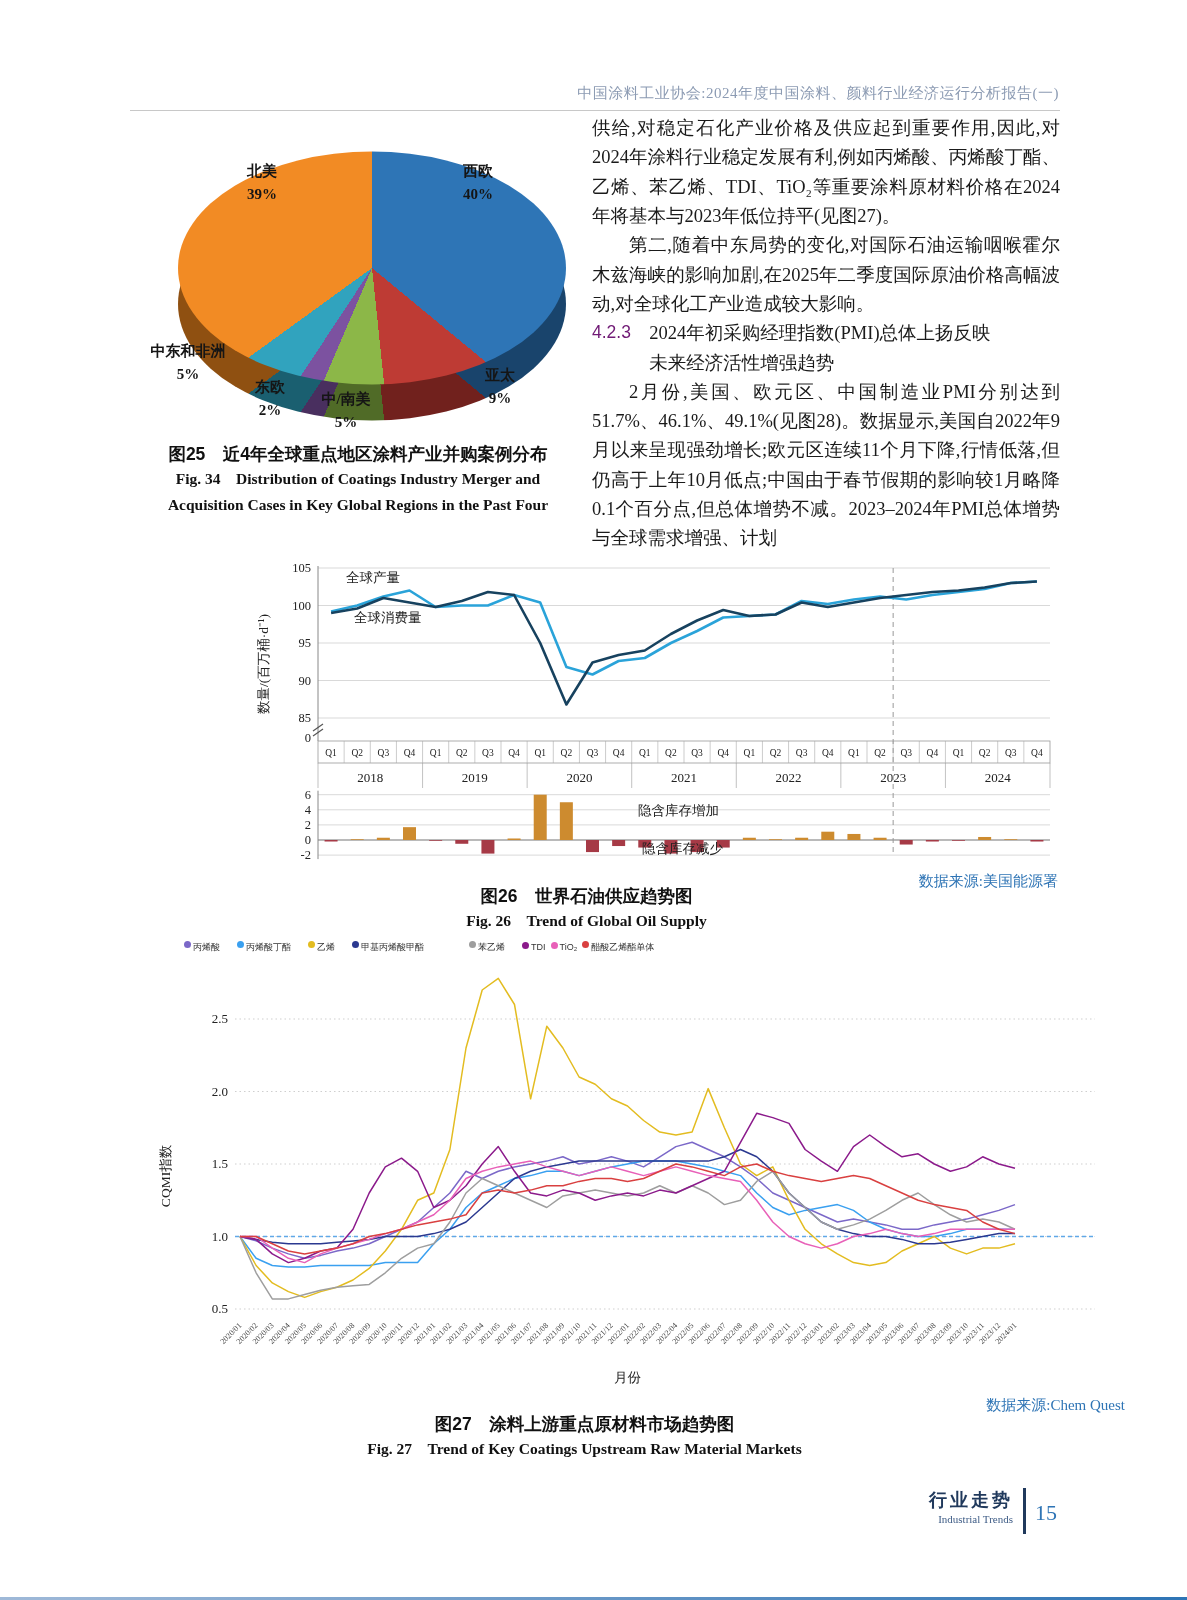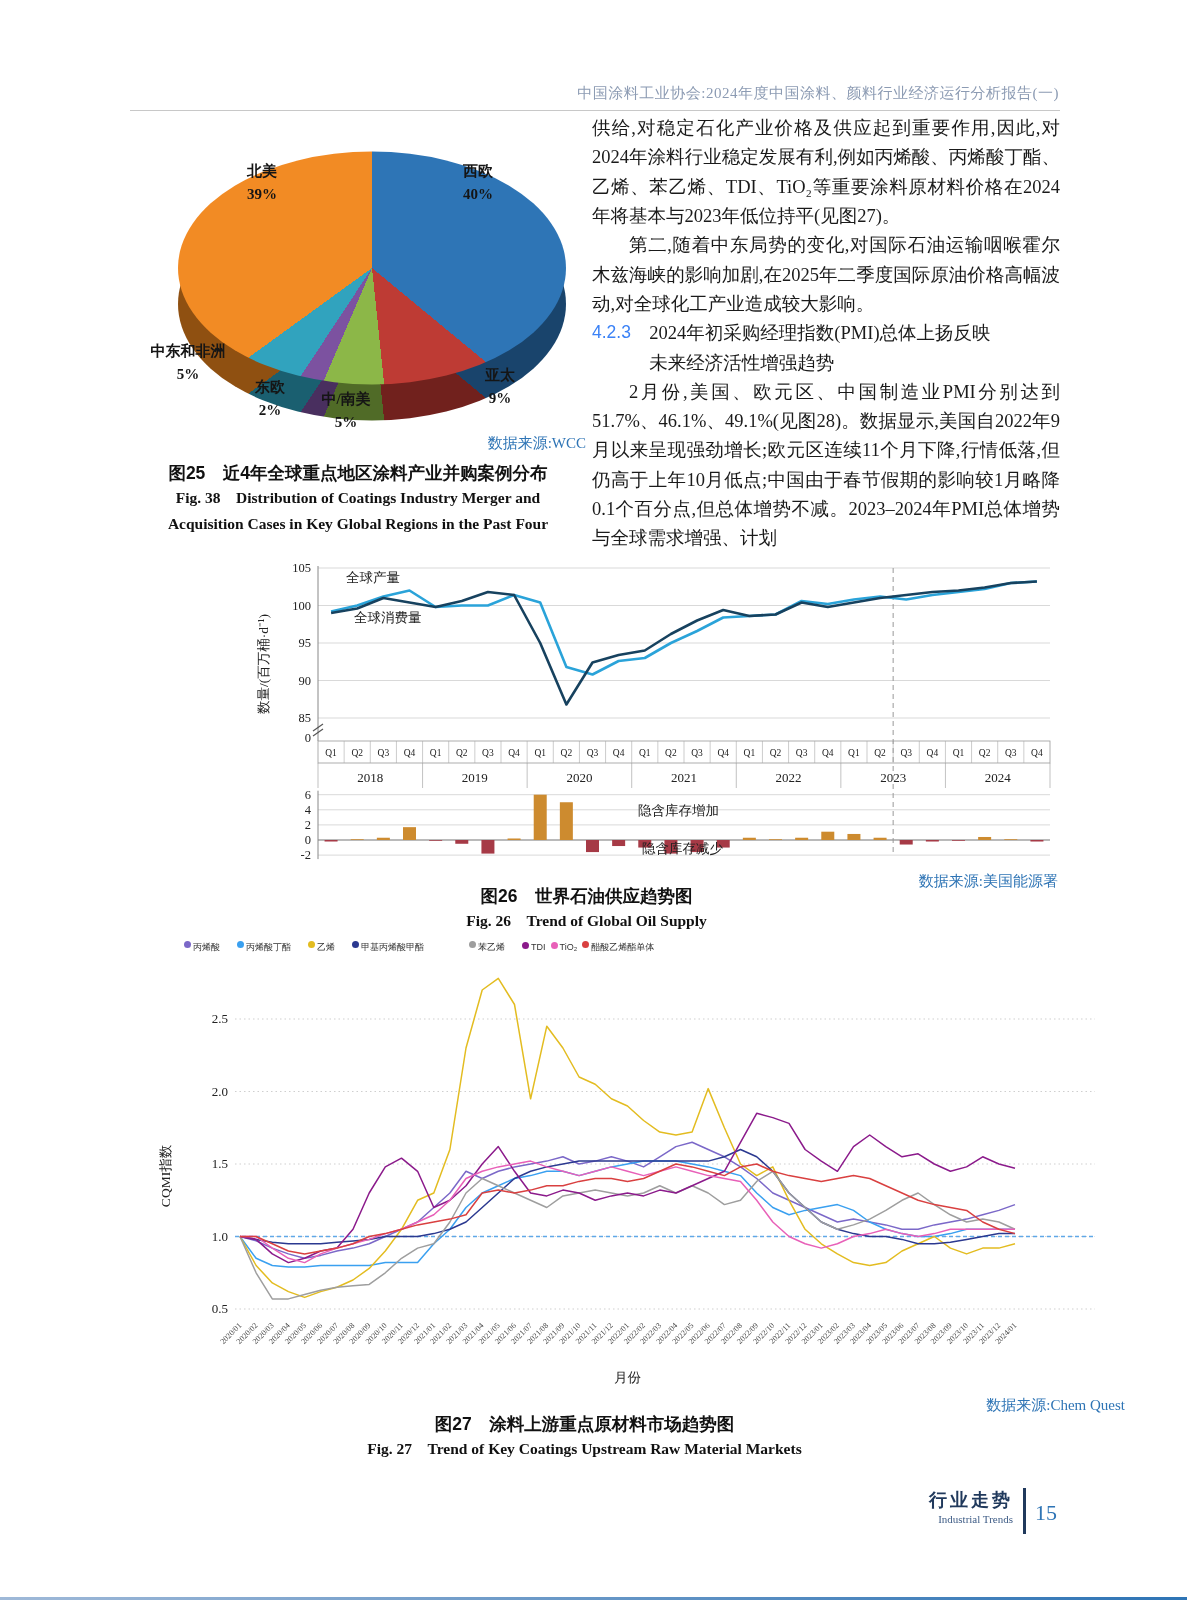--- a/index.html
+++ b/index.html
@@ -18,21 +18,21 @@
   .pie-label{position:absolute;width:96px;text-align:center;font-size:15px;font-weight:600;line-height:1.5;color:#151515}
   .src{color:#2E74B5;font-size:15px;text-align:right}
   .cap-cn{font-size:17.5px;font-weight:700;text-align:center;font-family:"Liberation Sans",sans-serif;color:#111;margin-top:8px}
   .cap-en{font-size:15.5px;font-weight:700;text-align:center;line-height:1.65;color:#111}
 
   
   .rightcol{position:absolute;left:592px;top:114px;width:468px;font-size:18.5px;line-height:1.585;text-align:justify}
   .rightcol p{margin:0;text-indent:2em}
   .rightcol p.noindent{text-indent:0}
   .h423{display:grid;grid-template-columns:3.1em 1fr;margin:0}
-  .h423 .num{color:#3b82f6;font-family:"Liberation Sans",sans-serif;font-size:17.5px}
+  .h423 .num{color:#701a75;font-family:"Liberation Sans",sans-serif;font-size:17.5px}
 
   
   #chart26{position:absolute;left:250px;top:556px;width:812px}
   #chart26 .src{padding-right:4px}
   #fig26-cap{position:absolute;left:130px;right:144px;top:884px;text-align:center}
   #chart27{position:absolute;left:140px;top:940px;width:985px}
   #mat-legend{display:flex;align-items:center;padding-left:44px;height:14px;
               font-size:9px;color:#333;font-family:"Liberation Sans",sans-serif}
   .lg-item{display:inline-flex;align-items:flex-start;margin-right:17px;white-space:nowrap}
   .lg-item:nth-child(5){margin-left:28px}
@@ -86,24 +86,23 @@
     </div>
     <div class="pie-label" style="left:168px;top:270px">
       <div>中/南美</div>
       <div>5%</div>
     </div>
     <div class="pie-label" style="left:322px;top:246px">
       <div>亚太</div>
       <div>9%</div>
     </div>
   </div>
-  <div class="src">数据来源:WCC</div>
   <div class="cap-cn">图25　近4年全球重点地区涂料产业并购案例分布</div>
   <div class="cap-en">
-    <div>Fig. 38　Distribution of Coatings Industry Merger and</div>
+    <div>Fig. 34　Distribution of Coatings Industry Merger and</div>
     <div>Acquisition Cases in Key Global Regions in the Past Four</div>
   </div>
 </div>
 
 <div class="rightcol">
   <p class="noindent">供给,对稳定石化产业价格及供应起到重要作用,因此,对2024年涂料行业稳定发展有利,例如丙烯酸、丙烯酸丁酯、乙烯、苯乙烯、TDI、TiO₂等重要涂料原材料价格在2024年将基本与2023年低位持平(见图27)。</p>
   <p>第二,随着中东局势的变化,对国际石油运输咽喉霍尔木兹海峡的影响加剧,在2025年二季度国际原油价格高幅波动,对全球化工产业造成较大影响。</p>
   <div class="h423">
     <span class="num">4.2.3</span>
     <span>2024年初采购经理指数(PMI)总体上扬反映</span>

